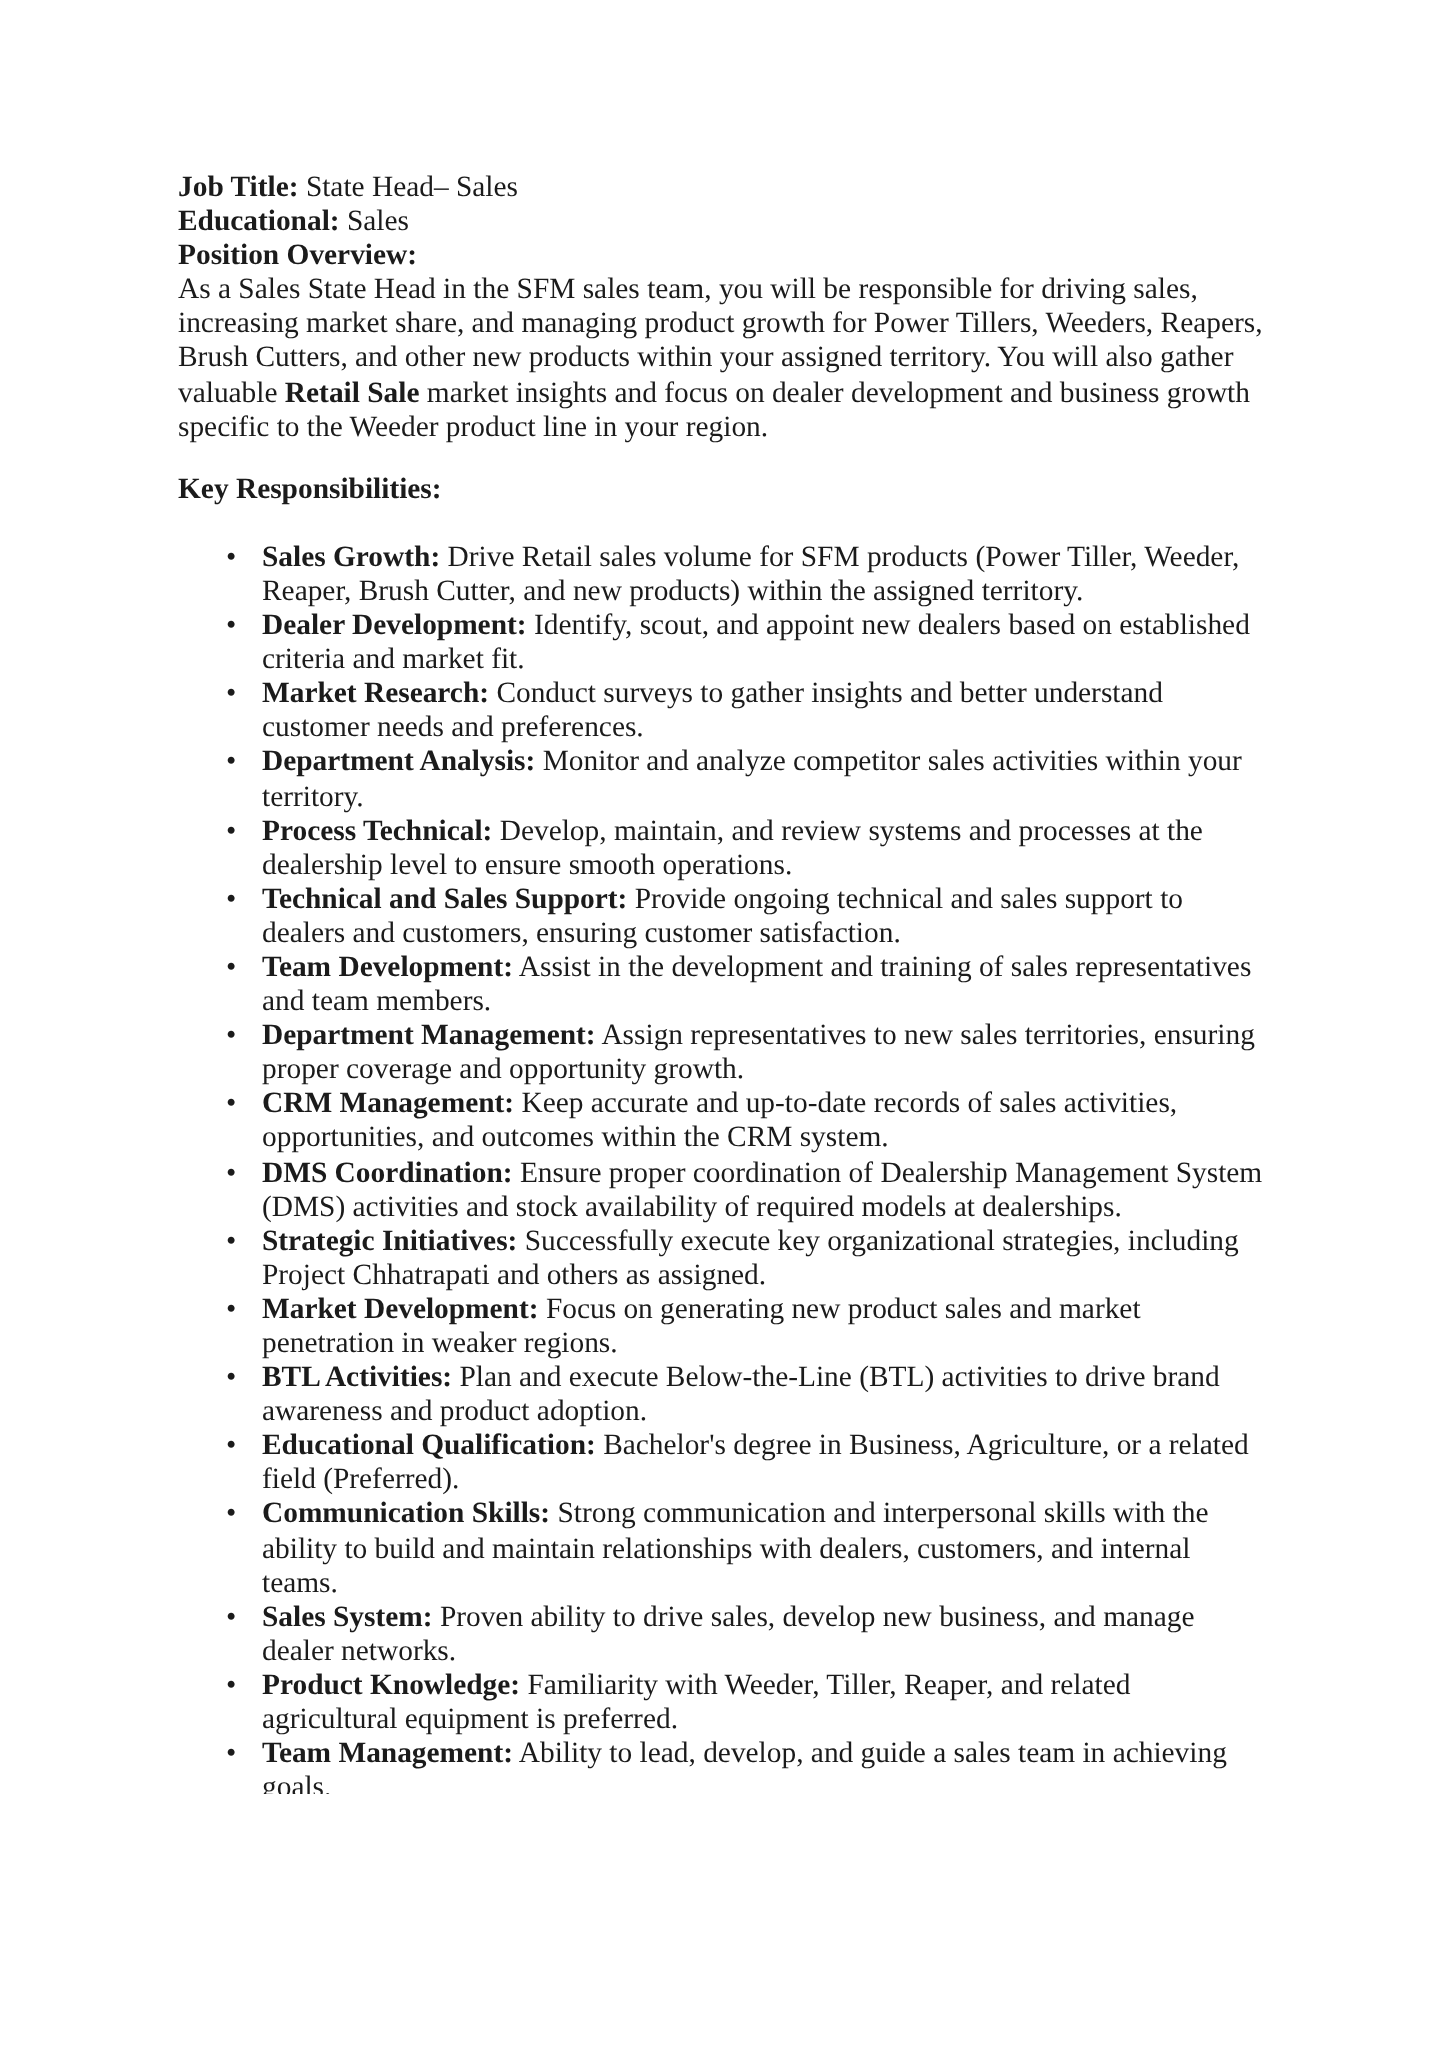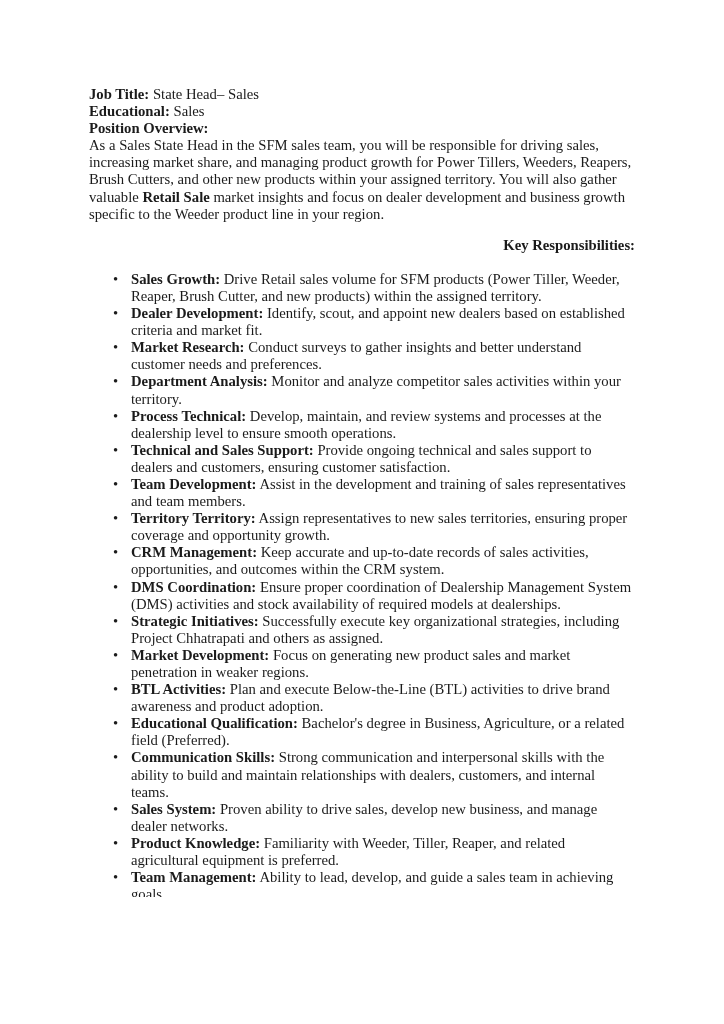--- a/index.html
+++ b/index.html
@@ -16,21 +16,20 @@
     line-height: 17.1px;
     color: #1b1b1b;
   }
   .field-line { margin: 0; }
   .field-line b, .overview b, h2, .term { font-weight: bold; }
   .overview { margin: 0; }
   h2 {
     font-size: 14.7px;
     line-height: 17.1px;
     margin: 14px 0 17px 0;
-    text-align: right;
   }
   ul.doc-list {
     list-style: none;
     margin: 0;
     padding: 0;
   }
   ul.doc-list li {
     position: relative;
     padding-left: 42px;
   }
@@ -63,21 +62,21 @@
   <li><span class="bullet">•</span><b class="term">Market Research:</b> <span>Conduct surveys to gather insights and better understand customer needs and preferences.</span></li>
 
   <li><span class="bullet">•</span><b class="term">Department Analysis:</b> <span>Monitor and analyze competitor sales activities within your territory.</span></li>
 
   <li><span class="bullet">•</span><b class="term">Process Technical:</b> <span>Develop, maintain, and review systems and processes at the dealership level to ensure smooth operations.</span></li>
 
   <li><span class="bullet">•</span><b class="term">Technical and Sales Support:</b> <span>Provide ongoing technical and sales support to dealers and customers, ensuring customer satisfaction.</span></li>
 
   <li><span class="bullet">•</span><b class="term">Team Development:</b> <span>Assist in the development and training of sales representatives and team members.</span></li>
 
-  <li><span class="bullet">•</span><b class="term">Territory Territory:</b> <span>Assign representatives to new sales territories, ensuring proper coverage and opportunity growth.</span></li>
+  <li><span class="bullet">•</span><b class="term">Department Management:</b> <span>Assign representatives to new sales territories, ensuring proper coverage and opportunity growth.</span></li>
 
   <li><span class="bullet">•</span><b class="term">CRM Management:</b> <span>Keep accurate and up-to-date records of sales activities, opportunities, and outcomes within the CRM system.</span></li>
 
   <li><span class="bullet">•</span><b class="term">DMS Coordination:</b> <span>Ensure proper coordination of Dealership Management System (DMS) activities and stock availability of required models at dealerships.</span></li>
 
   <li><span class="bullet">•</span><b class="term">Strategic Initiatives:</b> <span>Successfully execute key organizational strategies, including Project Chhatrapati and others as assigned.</span></li>
 
   <li><span class="bullet">•</span><b class="term">Market Development:</b> <span>Focus on generating new product sales and market penetration in weaker regions.</span></li>
 
   <li><span class="bullet">•</span><b class="term">BTL Activities:</b> <span>Plan and execute Below-the-Line (BTL) activities to drive brand awareness and product adoption.</span></li>

